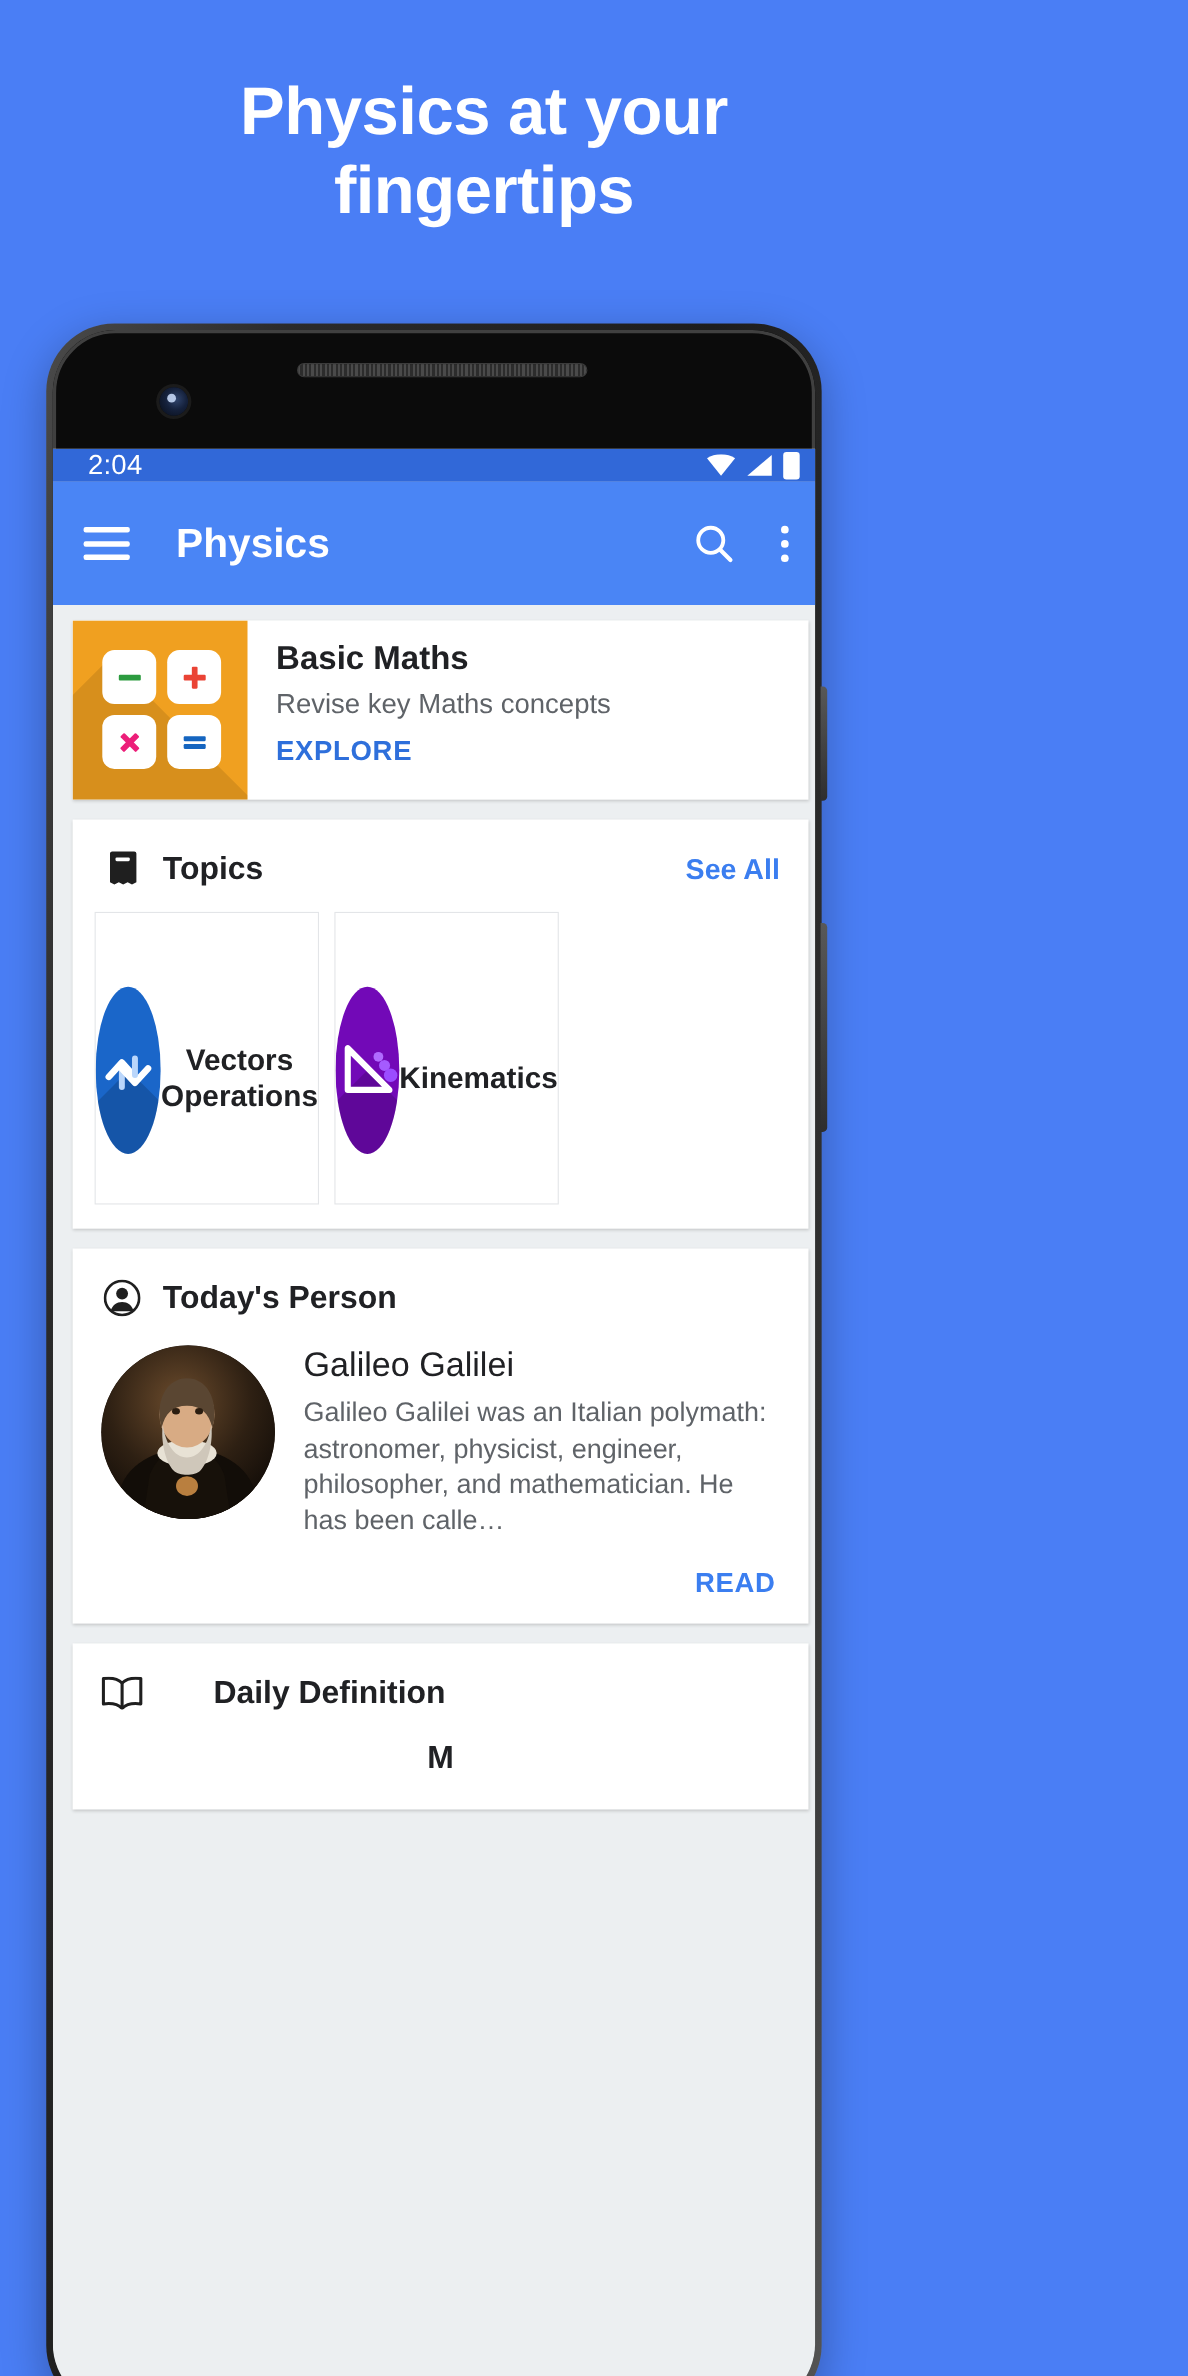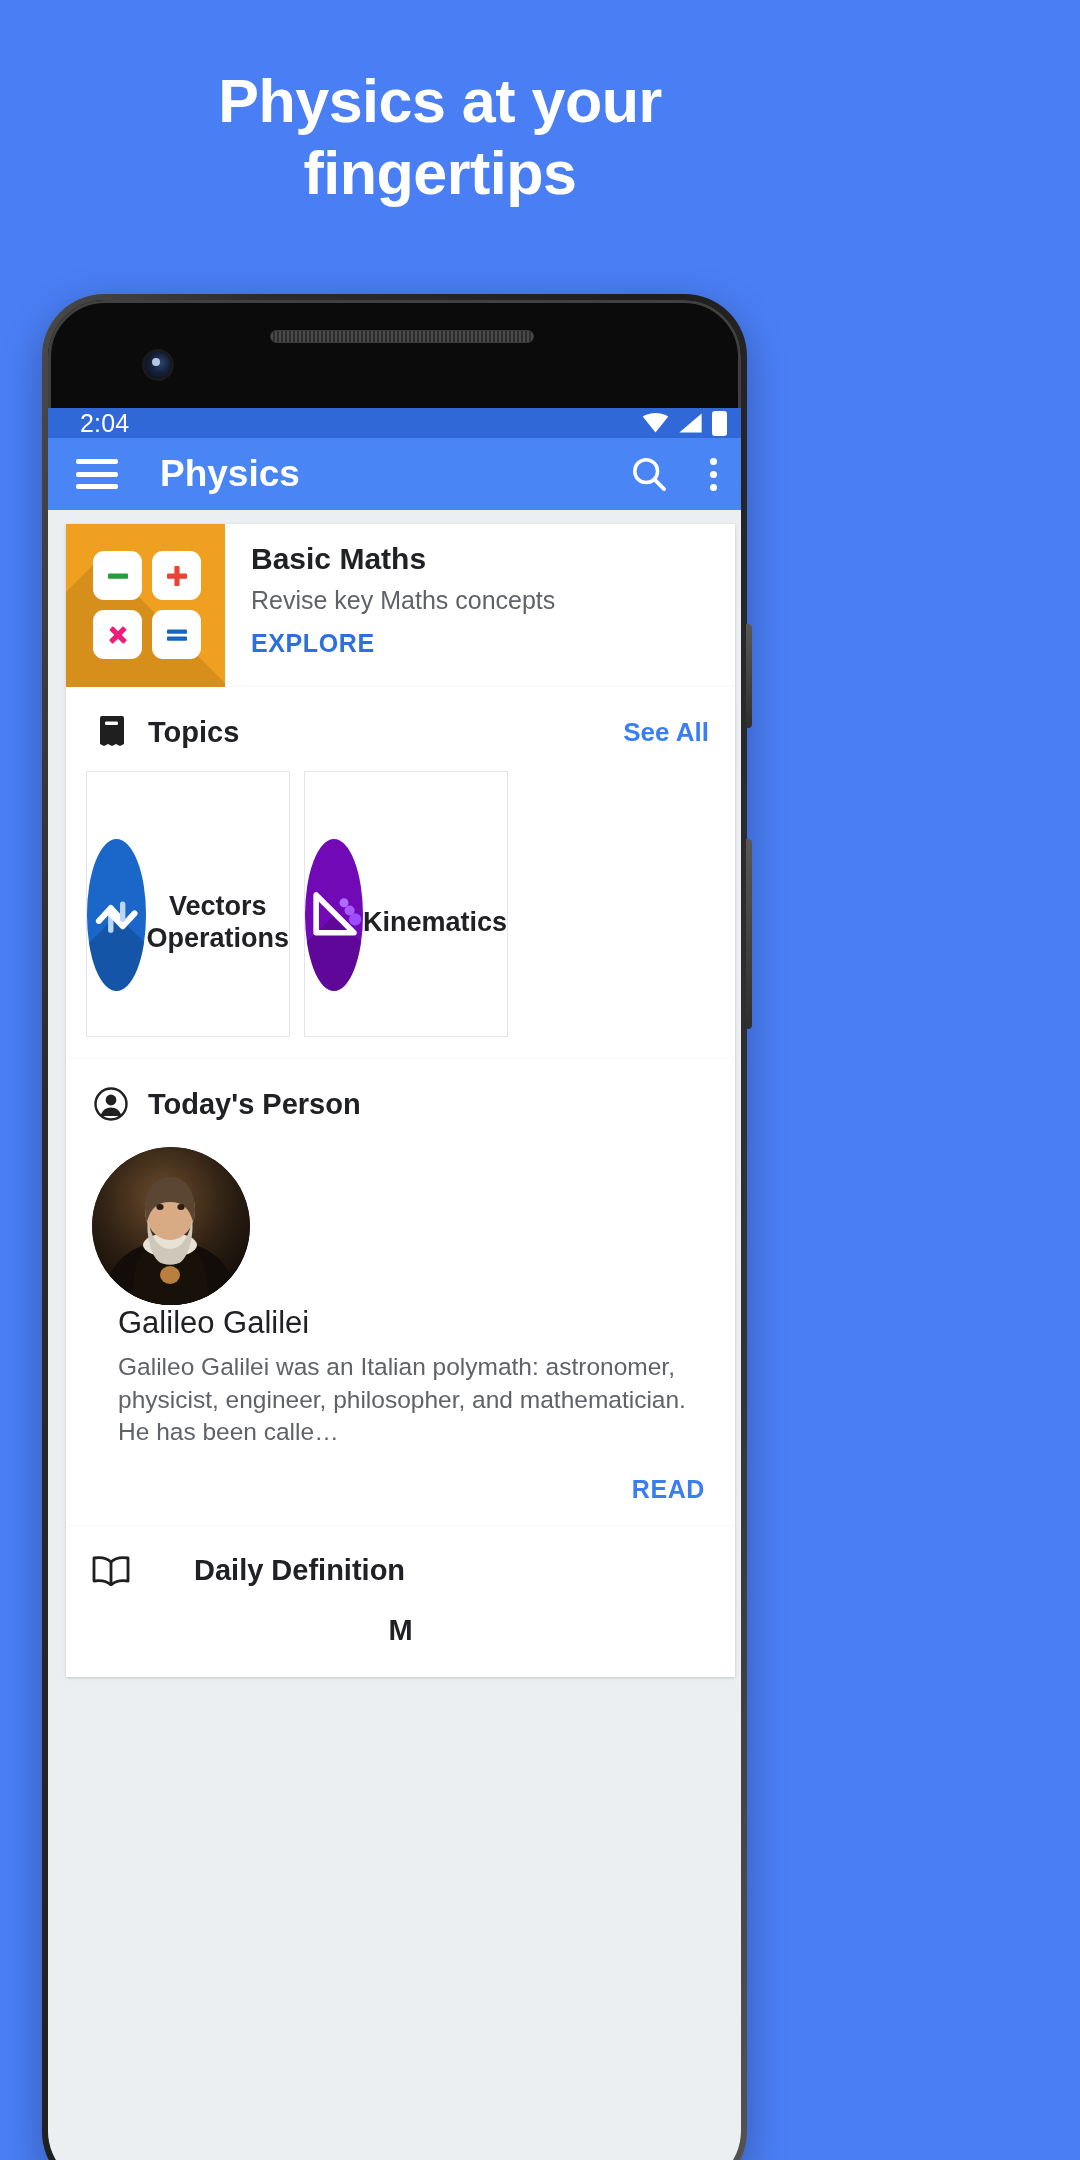--- a/index.html
+++ b/index.html
@@ -105,41 +105,42 @@
     color: #fff;
   }
   .status-time { font-size: 25px; letter-spacing: .2px; }
   .status-icons { display: flex; align-items: center; gap: 9px; }
   .ico-wifi { width: 27px; height: 20px; }
   .ico-signal { width: 25px; height: 20px; }
   .ico-battery { width: 15px; height: 25px; background: #fff; border-radius: 3px; }
 
   
   .appbar {
-    height: 72px;
+    height: 112px;
     background: #4a85f5;
     display: flex;
     align-items: center;
     padding: 0 30px 0 28px;
     color: #fff;
   }
   .hamburger { width: 42px; height: 30px; display: flex; flex-direction: column; justify-content: space-between; }
   .hamburger span { display: block; height: 5px; background: #fff; border-radius: 2px; }
   .appbar-title { font-size: 37px; font-weight: bold; margin-left: 42px; flex: 1; }
   .appbar-actions { display: flex; align-items: center; gap: 36px; }
   .search-ico { width: 38px; height: 38px; }
   .overflow-ico { display: flex; flex-direction: column; gap: 6px; align-items: center; padding: 0 6px; }
   .overflow-ico i { width: 7px; height: 7px; background: #fff; border-radius: 50%; display:block; }
 
   
   .content { padding: 14px 18px 0 18px; }
 
   .card {
     background: #fff;
     box-shadow: 0 1px 3px rgba(0,0,0,0.18);
+    margin-bottom: 18px;
   }
 
   
   .feature { display: flex; height: 163px; overflow: hidden; }
   .feature-art {
     width: 159px; min-width: 159px; height: 163px;
     background: #f0a020;
     position: relative; overflow: hidden;
   }
   .feature-art .shadow {
@@ -194,21 +195,21 @@
     transform-origin: 0 0;
   }
   .topic-label {
     margin-top: 16px;
     font-size: 27px; font-weight: bold; color: #202124;
     text-align: center; line-height: 1.18;
     white-space: nowrap;
   }
 
   
-  .person-body { display: flex; padding: 4px 26px 0 26px; flex-direction: column; }
+  .person-body { display: flex; padding: 4px 26px 0 26px; }
   .avatar {
     width: 158px; min-width: 158px; height: 158px;
     border-radius: 50%;
     overflow: hidden;
     background: #241a12;
     position: relative;
   }
   .person-text { padding-left: 26px; }
   .person-name { font-size: 31px; color: #202124; }
   .person-desc { font-size: 24.5px; color: #5f6368; line-height: 1.33; margin-top: 10px; }

